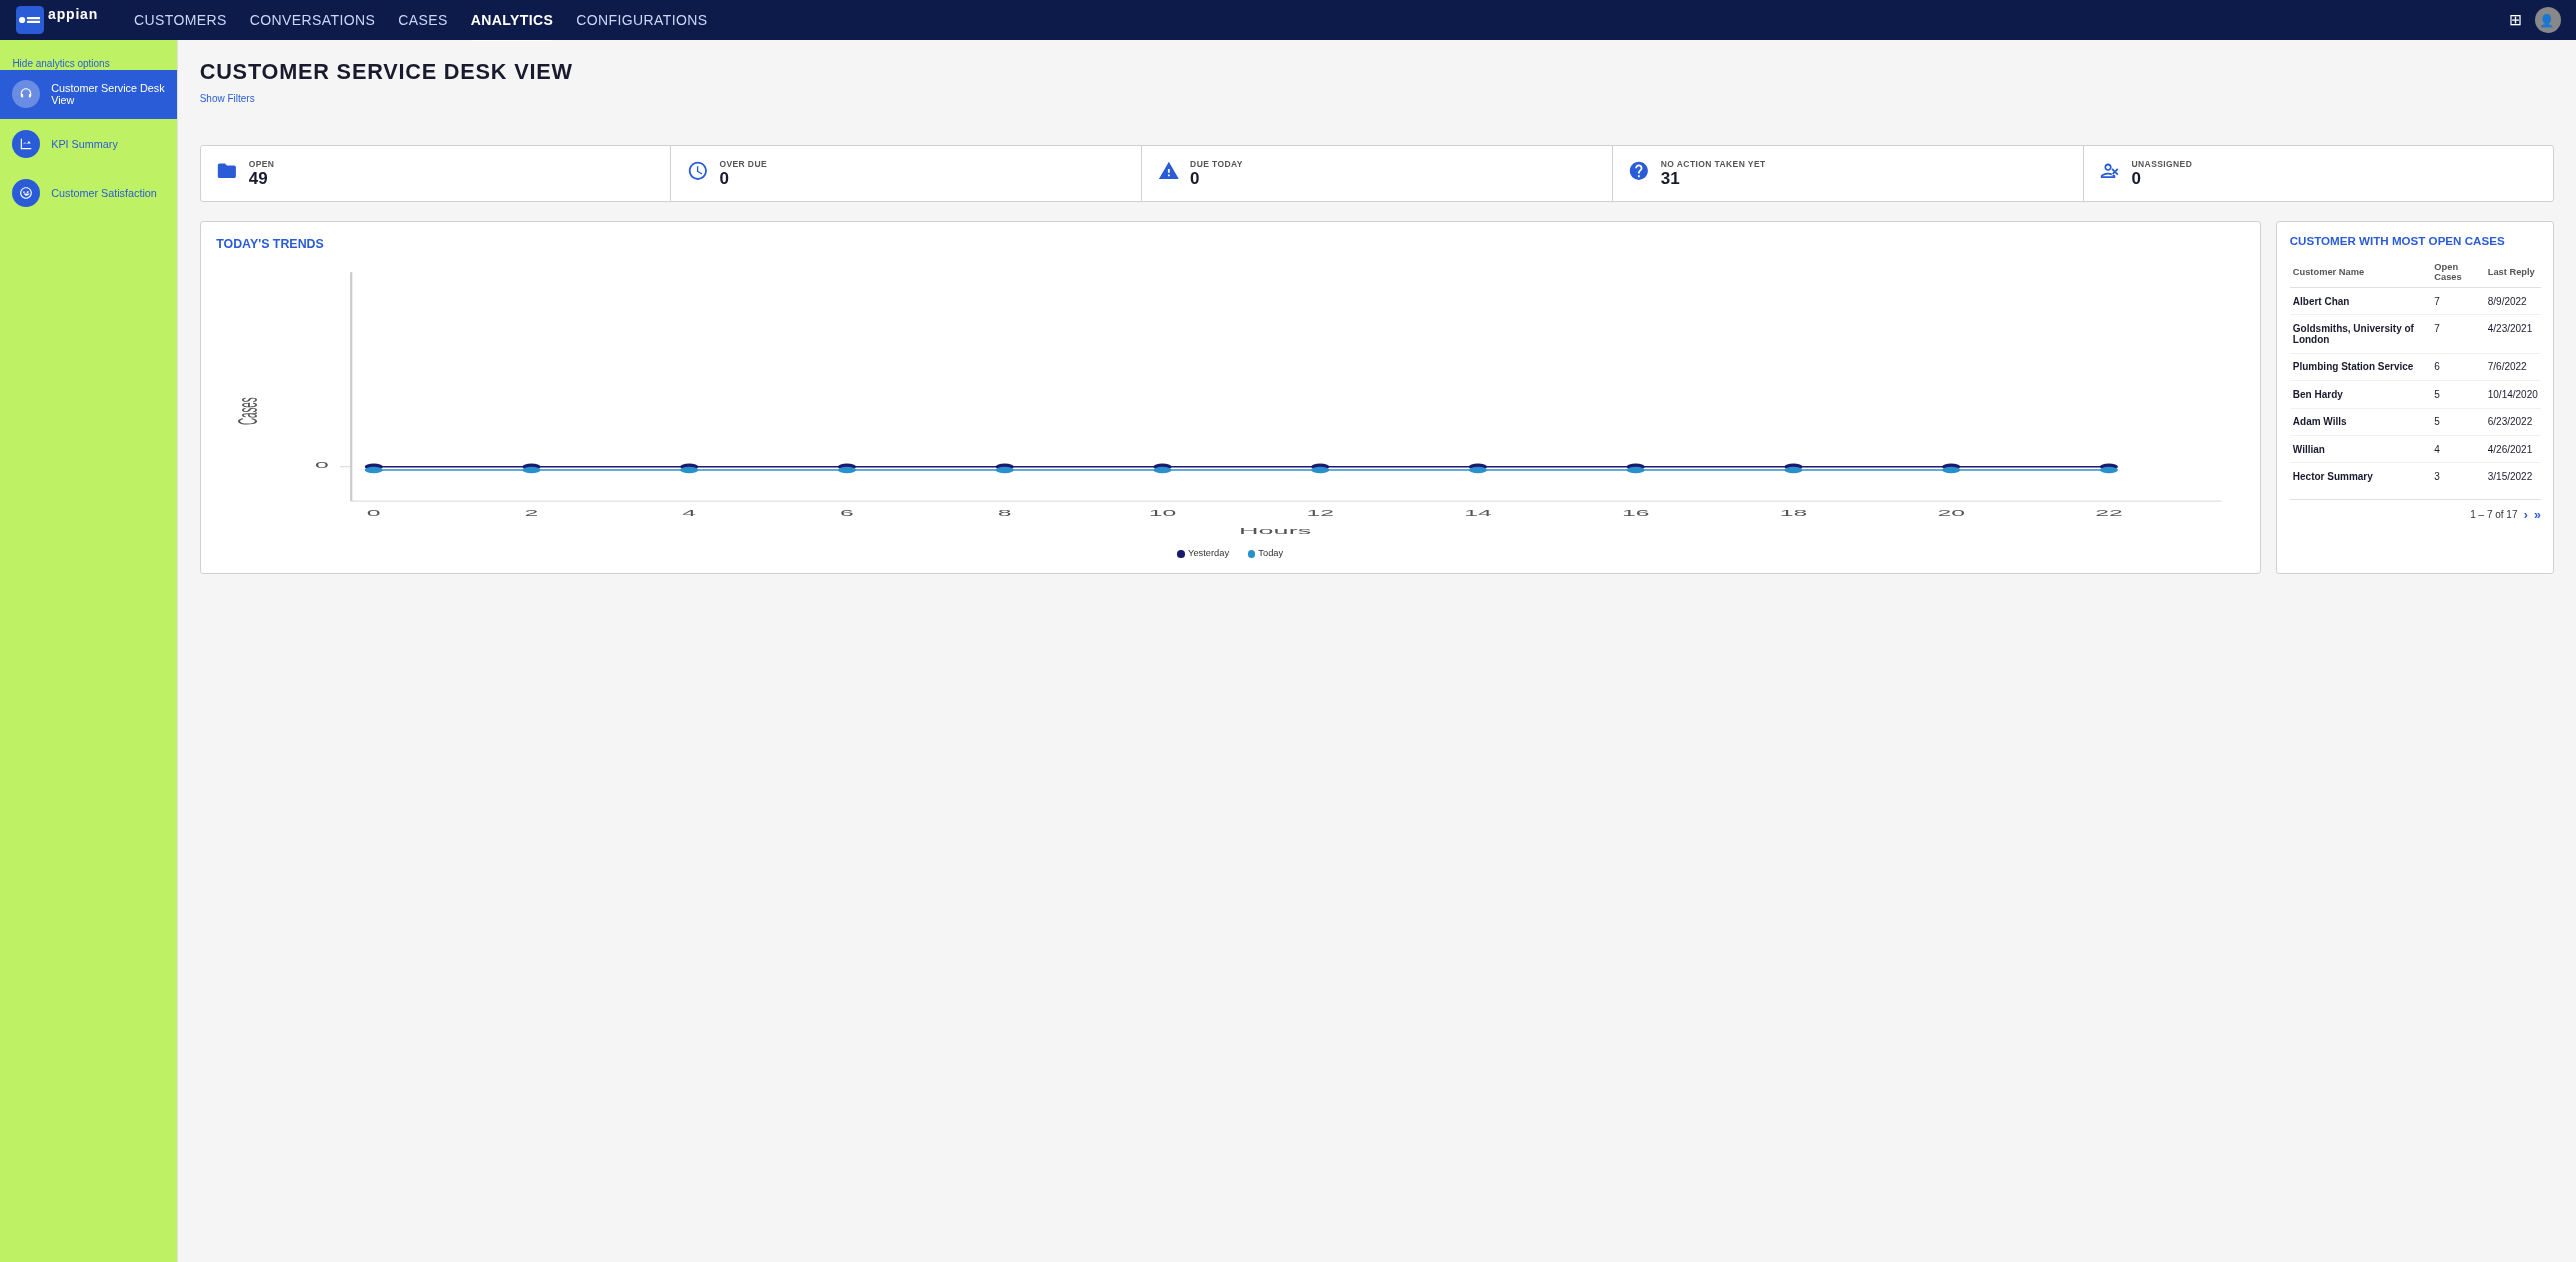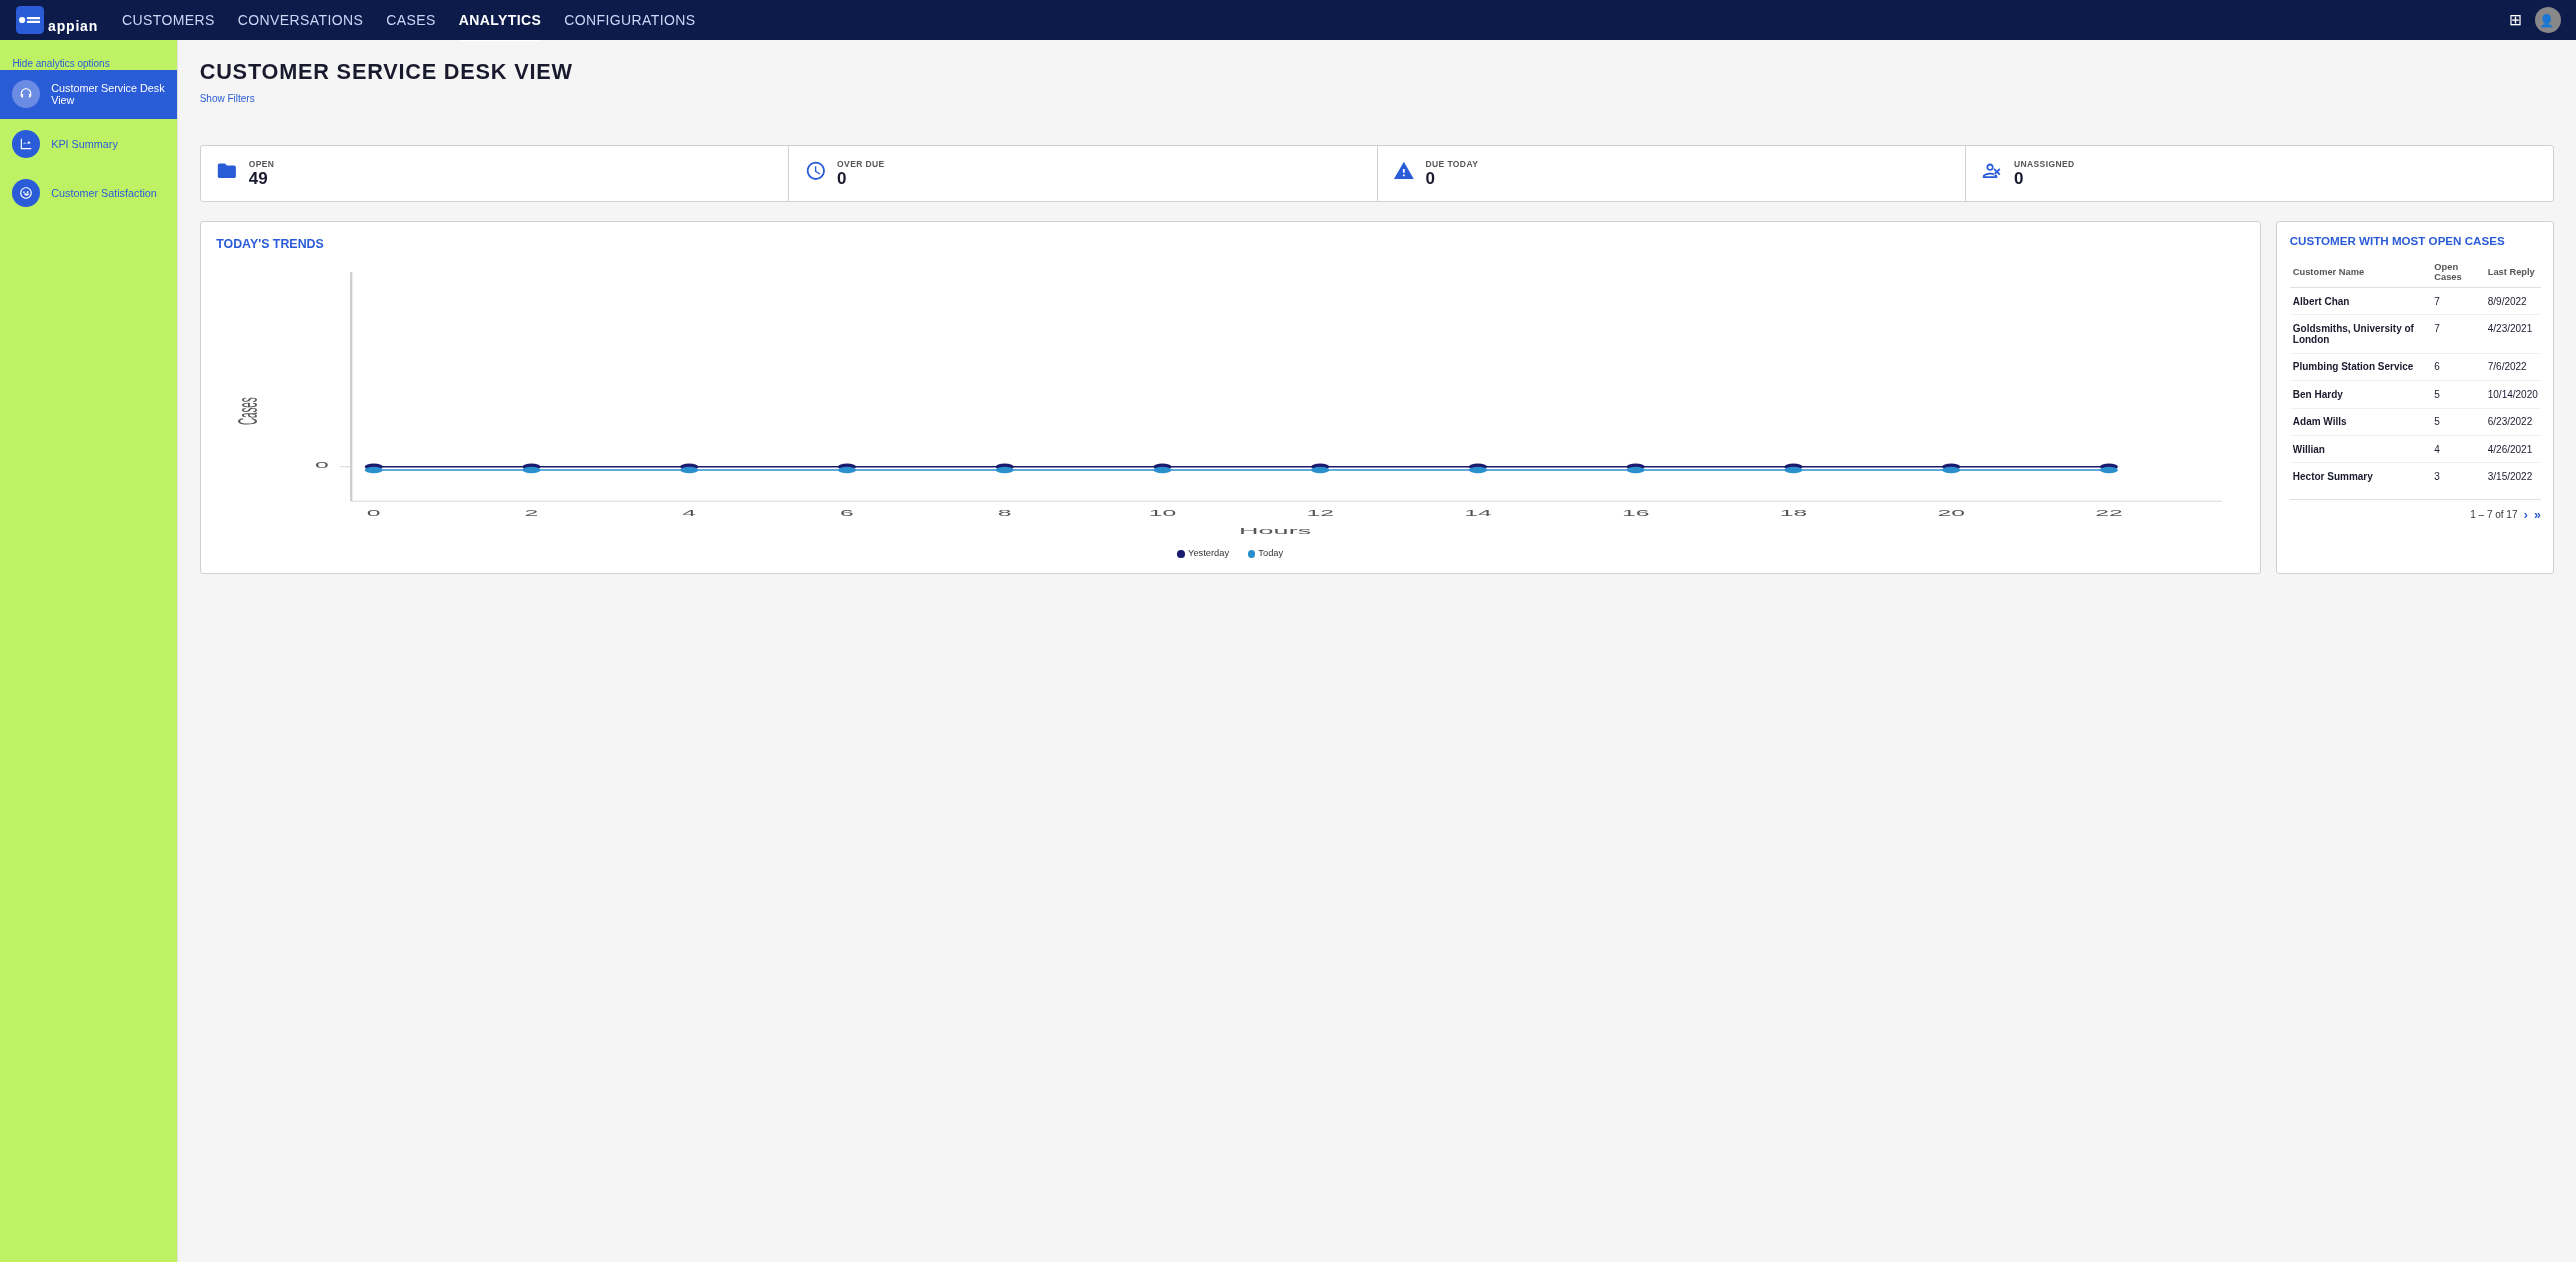--- a/index.html
+++ b/index.html
@@ -9,23 +9,23 @@
     .top-nav {
       background: #0d1b4b;
       display: flex;
       align-items: center;
       padding: 0 15.5px;
       height: 40px;
       gap: 23px;
     }
     .nav-logo {
       display: flex;
-      align-items: flex-end;
+      align-items: flex-start;
       gap: 4.6px;
-      margin-right: 1px;
+      margin-right: 13px;
     }
     .nav-logo-icon {
       width: 28px;
       height: 28px;
       background: #2a5cd7;
       border-radius: 4.6px;
       display: flex;
       align-items: center;
       justify-content: center;
       color: white;
@@ -412,20 +412,31 @@
           <svg width="21.7" height="21.7" viewBox="0 0 24 24" fill="#2a5cd7">
               <path d="M1 21h22L12 2 1 21zm12-3h-2v-2h2v2zm0-4h-2v-4h2v4z"></path>
             </svg>
         </div>
         <div class="kpi-text">
           <div class="kpi-label">DUE TODAY</div>
           <div class="kpi-value">0</div>
         </div>
       </div>
 
+      <div class="kpi-card">
+        <div class="kpi-icon">
+          <svg width="21.7" height="21.7" viewBox="0 0 24 24" fill="#2a5cd7">
+              <path d="M12 2C6.48 2 2 6.48 2 12s4.48 10 10 10 10-4.48 10-10S17.52 2 12 2zm1 17h-2v-2h2v2zm2.07-7.75l-.9.92C13.45 12.9 13 13.5 13 15h-2v-.5c0-1.1.45-2.1 1.17-2.83l1.24-1.26c.37-.36.59-.86.59-1.41 0-1.1-.9-2-2-2s-2 .9-2 2H8c0-2.21 1.79-4 4-4s4 1.79 4 4c0 .88-.36 1.68-.93 2.25z"></path>
+            </svg>
+        </div>
+        <div class="kpi-text">
+          <div class="kpi-label">NO ACTION TAKEN YET</div>
+          <div class="kpi-value">31</div>
+        </div>
+      </div>
 
       <div class="kpi-card">
         <div class="kpi-icon">
           <svg width="21.7" height="21.7" viewBox="0 0 24 24" fill="#2a5cd7">
               <path d="M14 8c0-2.21-1.79-4-4-4S6 5.79 6 8s1.79 4 4 4 4-1.79 4-4zm-2 0c0 1.1-.9 2-2 2s-2-.9-2-2 .9-2 2-2 2 .9 2 2zM2 18v2h16v-2c0-2.66-5.33-4-8-4s-8 1.34-8 4zm2 0c.2-.71 3.3-2 6-2 2.69 0 5.78 1.28 6 2H4zm15-5l2.5 2.5-1.42 1.42L17.6 14.4l-2.48 2.52-1.42-1.42L16.18 13 13.7 10.5l1.42-1.42L17.6 11.6l2.48-2.52 1.42 1.42L19 13z"></path>
             </svg>
         </div>
         <div class="kpi-text">
           <div class="kpi-label">UNASSIGNED</div>
           <div class="kpi-value">0</div>

